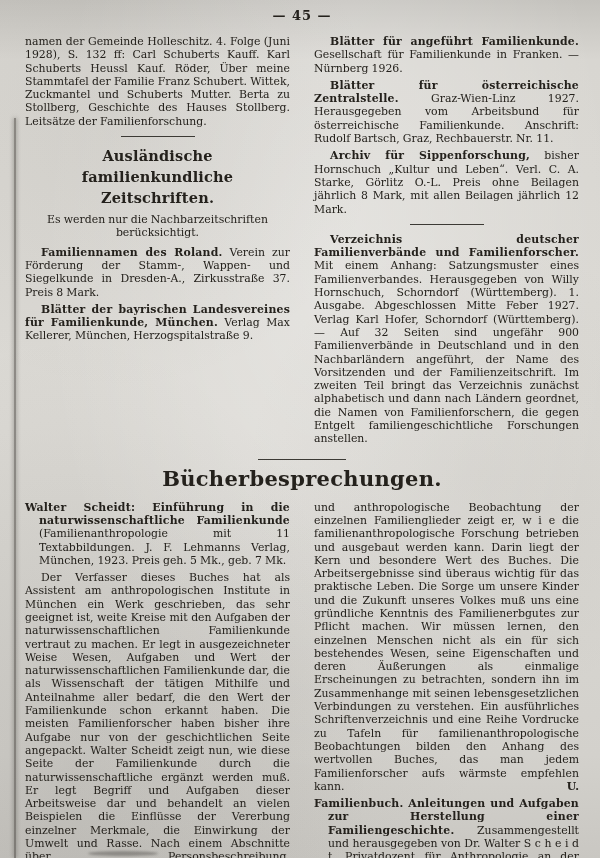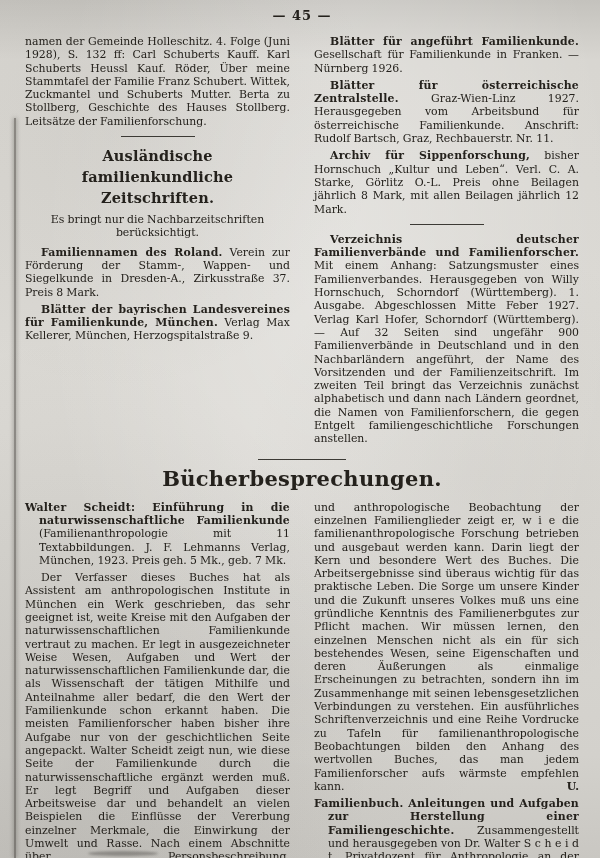--- a/index.html
+++ b/index.html
@@ -70,21 +70,21 @@
   <div class="content">
 
     <div class="page-number">— 45 —</div>
 
     <div class="cols">
 
       <div class="col">
         <p>namen der Gemeinde Holleschitz. 4. Folge (Juni 1928), S. 132 ff: Carl Schuberts Kauff. Karl Schuberts Heussl Kauf. Röder, Über meine Stammtafel der Familie Franz Schubert. Wittek, Zuckmantel und Schuberts Mutter. Berta zu Stollberg, Geschichte des Hauses Stollberg. Leitsätze der Familienforschung.</p>
         <div class="rule"></div>
         <h2 class="col-heading">Ausländische familienkundliche Zeitschriften.</h2>
-        <p class="center-note">Es bringt nur die Nachbarzeitschriften berücksichtigt.</p>
+        <p class="center-note">Es werden nur die Nachbarzeitschriften berücksichtigt.</p>
         <p class="ind"><b class="lead">Familiennamen des Roland.</b> <span>Verein zur Förderung der Stamm-, Wappen- und Siegelkunde in Dresden-A., Zirkusstraße 37. Preis 8 Mark.</span></p>
         <p class="ind"><b class="lead">Blätter der bayrischen Landesvereines für Familienkunde, München.</b> <span>Verlag Max Kellerer, München, Herzogspitalstraße 9.</span></p>
       </div>
 
       <div class="col">
         <p class="ind"><b class="lead">Blätter für angeführt Familienkunde.</b> <span>Gesellschaft für Familienkunde in Franken. — Nürnberg 1926.</span></p>
         <p class="ind"><b class="lead">Blätter für österreichische Zentralstelle.</b> <span>Graz-Wien-Linz 1927. Herausgegeben vom Arbeitsbund für österreichische Familienkunde. Anschrift: Rudolf Bartsch, Graz, Rechbauerstr. Nr. 11.</span></p>
         <p class="ind"><b class="lead">Archiv für Sippenforschung,</b> <span>bisher Hornschuch „Kultur und Leben“. Verl. C. A. Starke, Görlitz O.-L. Preis ohne Beilagen jährlich 8 Mark, mit allen Beilagen jährlich 12 Mark.</span></p>
         <div class="rule"></div>
         <p class="ind"><b class="lead">Verzeichnis deutscher Familienverbände und Familienforscher.</b> <span>Mit einem Anhang: Satzungsmuster eines Familienverbandes. Herausgegeben von Willy Hornschuch, Schorndorf (Württemberg). 1. Ausgabe. Abgeschlossen Mitte Feber 1927. Verlag Karl Hofer, Schorndorf (Württemberg). — Auf 32 Seiten sind ungefähr 900 Familienverbände in Deutschland und in den Nachbarländern angeführt, der Name des Vorsitzenden und der Familienzeitschrift. Im zweiten Teil bringt das Verzeichnis zunächst alphabetisch und dann nach Ländern geordnet, die Namen von Familienforschern, die gegen Entgelt familiengeschichtliche Forschungen anstellen.</span></p>

